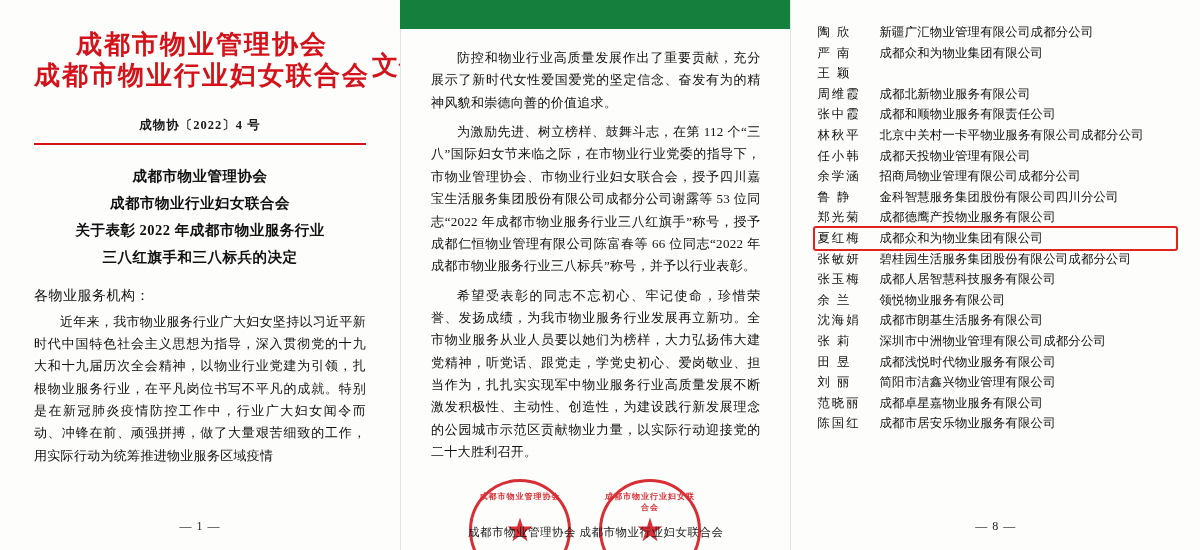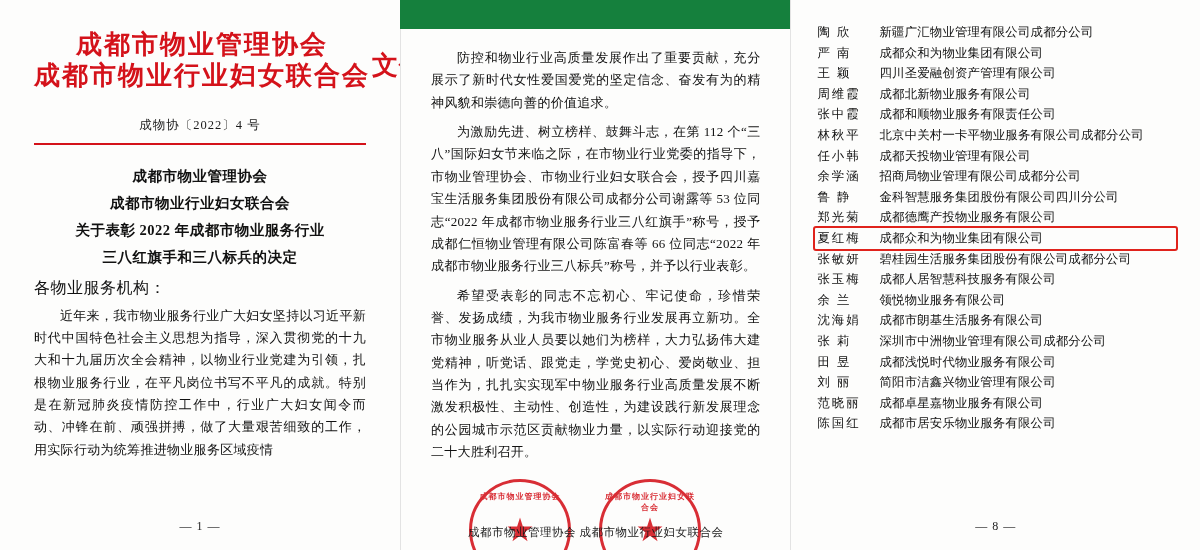--- a/index.html
+++ b/index.html
@@ -58,36 +58,37 @@
     font-weight: bold;
     font-size: 26px;
     letter-spacing: 1px;
   }
   .doc-number {
     text-align: center;
     font-size: 12.5px;
     margin-top: 26px;
     letter-spacing: 1px;
     color: #1a1a1a;
+    font-weight: bold;
   }
   .red-rule {
     height: 2px;
     background: #d4121a;
     margin: 9px 0 18px 0;
   }
   .title-block {
     text-align: center;
     font-weight: bold;
     font-size: 14.5px;
     line-height: 1.85;
     letter-spacing: 0.5px;
   }
   .salutation {
-    margin-top: 7px;
-    font-size: 16px;
+    margin-top: 16px;
+    font-size: 14px;
     letter-spacing: 0.5px;
   }
   .body-p {
     font-size: 13px;
     line-height: 1.72;
     text-align: justify;
     text-justify: inter-ideograph;
     text-indent: 2em;
     margin: 6px 0 0 0;
     letter-spacing: 0.3px;
@@ -254,21 +255,20 @@
     <div class="name-row">
           <span class="nm">陶  欣</span>
           <span class="co">新疆广汇物业管理有限公司成都分公司</span>
         </div>
         <div class="name-row">
           <span class="nm">严  南</span>
           <span class="co">成都众和为物业集团有限公司</span>
         </div>
         <div class="name-row">
           <span class="nm">王  颖</span>
-          <span class="co">四川圣爱融创资产管理有限公司</span>
         </div>
         <div class="name-row">
           <span class="nm">周维霞</span>
           <span class="co">成都北新物业服务有限公司</span>
         </div>
         <div class="name-row">
           <span class="nm">张中霞</span>
           <span class="co">成都和顺物业服务有限责任公司</span>
         </div>
         <div class="name-row">

